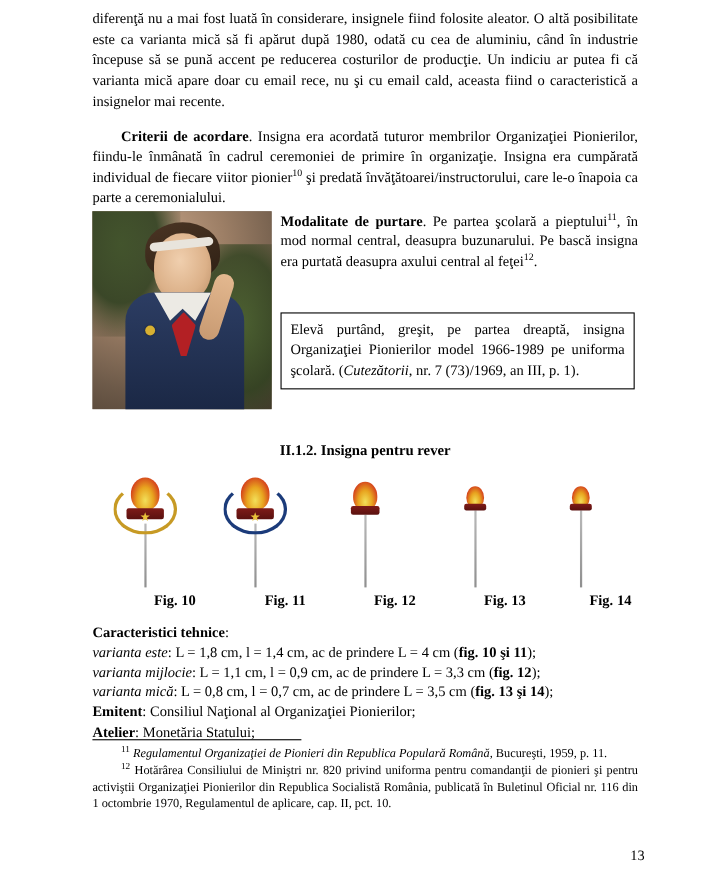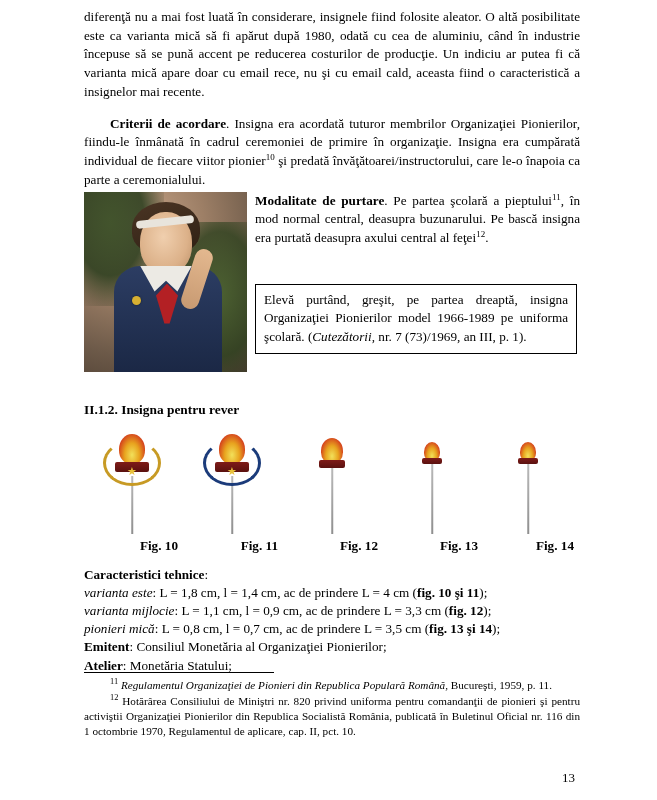--- a/index.html
+++ b/index.html
@@ -153,21 +153,21 @@
     width: 322px;
     border: 1px solid #000;
     padding: 6px 8px 7px 8px;
     box-sizing: border-box;
     font-size: 13.2px;
     line-height: 1.40;
     text-align: justify;
   }
 
   h2.section-title {
-    text-align: left;
+    text-align: center;
     font-size: 13.4px;
     font-weight: bold;
     margin: 14px 0 0 0;
   }
 
   
   .figs {
     position: relative;
     margin-top: 14px;
     height: 128px;
@@ -257,21 +257,21 @@
     margin: 0 0 5px 0;
   }
   .fn {
     margin: 0 0 1px 0;
     text-indent: 26px;
   }
   .fn .sup { font-size: 8.4px; }
 
   .page-number {
     position: absolute;
-    right: 82px;
+    right: 71px;
     bottom: 14px;
     font-size: 13px;
     text-align: center;
   }
 </style>
 </head>
 <body>
 
 <div class="page">
 
@@ -371,22 +371,22 @@
         </div>
         <div class="fig-label">Fig. 14</div>
       </div>
 
     </div>
 
     <div class="tech">
       <div><span class="bold">Caracteristici tehnice</span><span>:</span></div>
       <div><span class="ital">varianta este</span><span>: L = 1,8 cm, l = 1,4 cm, ac de prindere L = 4 cm (</span><span class="bold">fig. 10 şi 11</span><span>);</span></div>
       <div><span class="ital">varianta mijlocie</span><span>: L = 1,1 cm, l = 0,9 cm, ac de prindere L = 3,3 cm (</span><span class="bold">fig. 12</span><span>);</span></div>
-      <div><span class="ital">pionieri mică</span><span>: L = 0,8 cm, l = 0,7 cm, ac de prindere L = 3,5 cm (</span><span class="bold">fig. 13 şi 14</span><span>);</span></div>
-      <div><span class="bold">Emitent</span><span>: Consiliul Monetăria al Organizaţiei Pionierilor;</span></div>
+      <div><span class="ital">varianta mică</span><span>: L = 0,8 cm, l = 0,7 cm, ac de prindere L = 3,5 cm (</span><span class="bold">fig. 13 şi 14</span><span>);</span></div>
+      <div><span class="bold">Emitent</span><span>: Consiliul Naţional al Organizaţiei Pionierilor;</span></div>
       <div><span class="bold">Atelier</span><span>: Monetăria Statului;</span></div>
     </div>
 
   </div>
 
   <div class="footnotes">
     <div class="fn-rule"></div>
     <p class="fn"><span class="sup">11</span> <span class="ital">Regulamentul Organizaţiei de Pionieri din Republica Populară Română</span><span>, Bucureşti, 1959, p. 11.</span></p>
     <p class="fn"><span class="sup">12</span> <span>Hotărârea Consiliului de Miniştri nr. 820 privind uniforma pentru comandanţii de pionieri şi pentru activiştii Organizaţiei Pionierilor din Republica Socialistă România, publicată în Buletinul Oficial nr. 116 din 1 octombrie 1970, Regulamentul de aplicare, cap. II, pct. 10.</span></p>
   </div>

